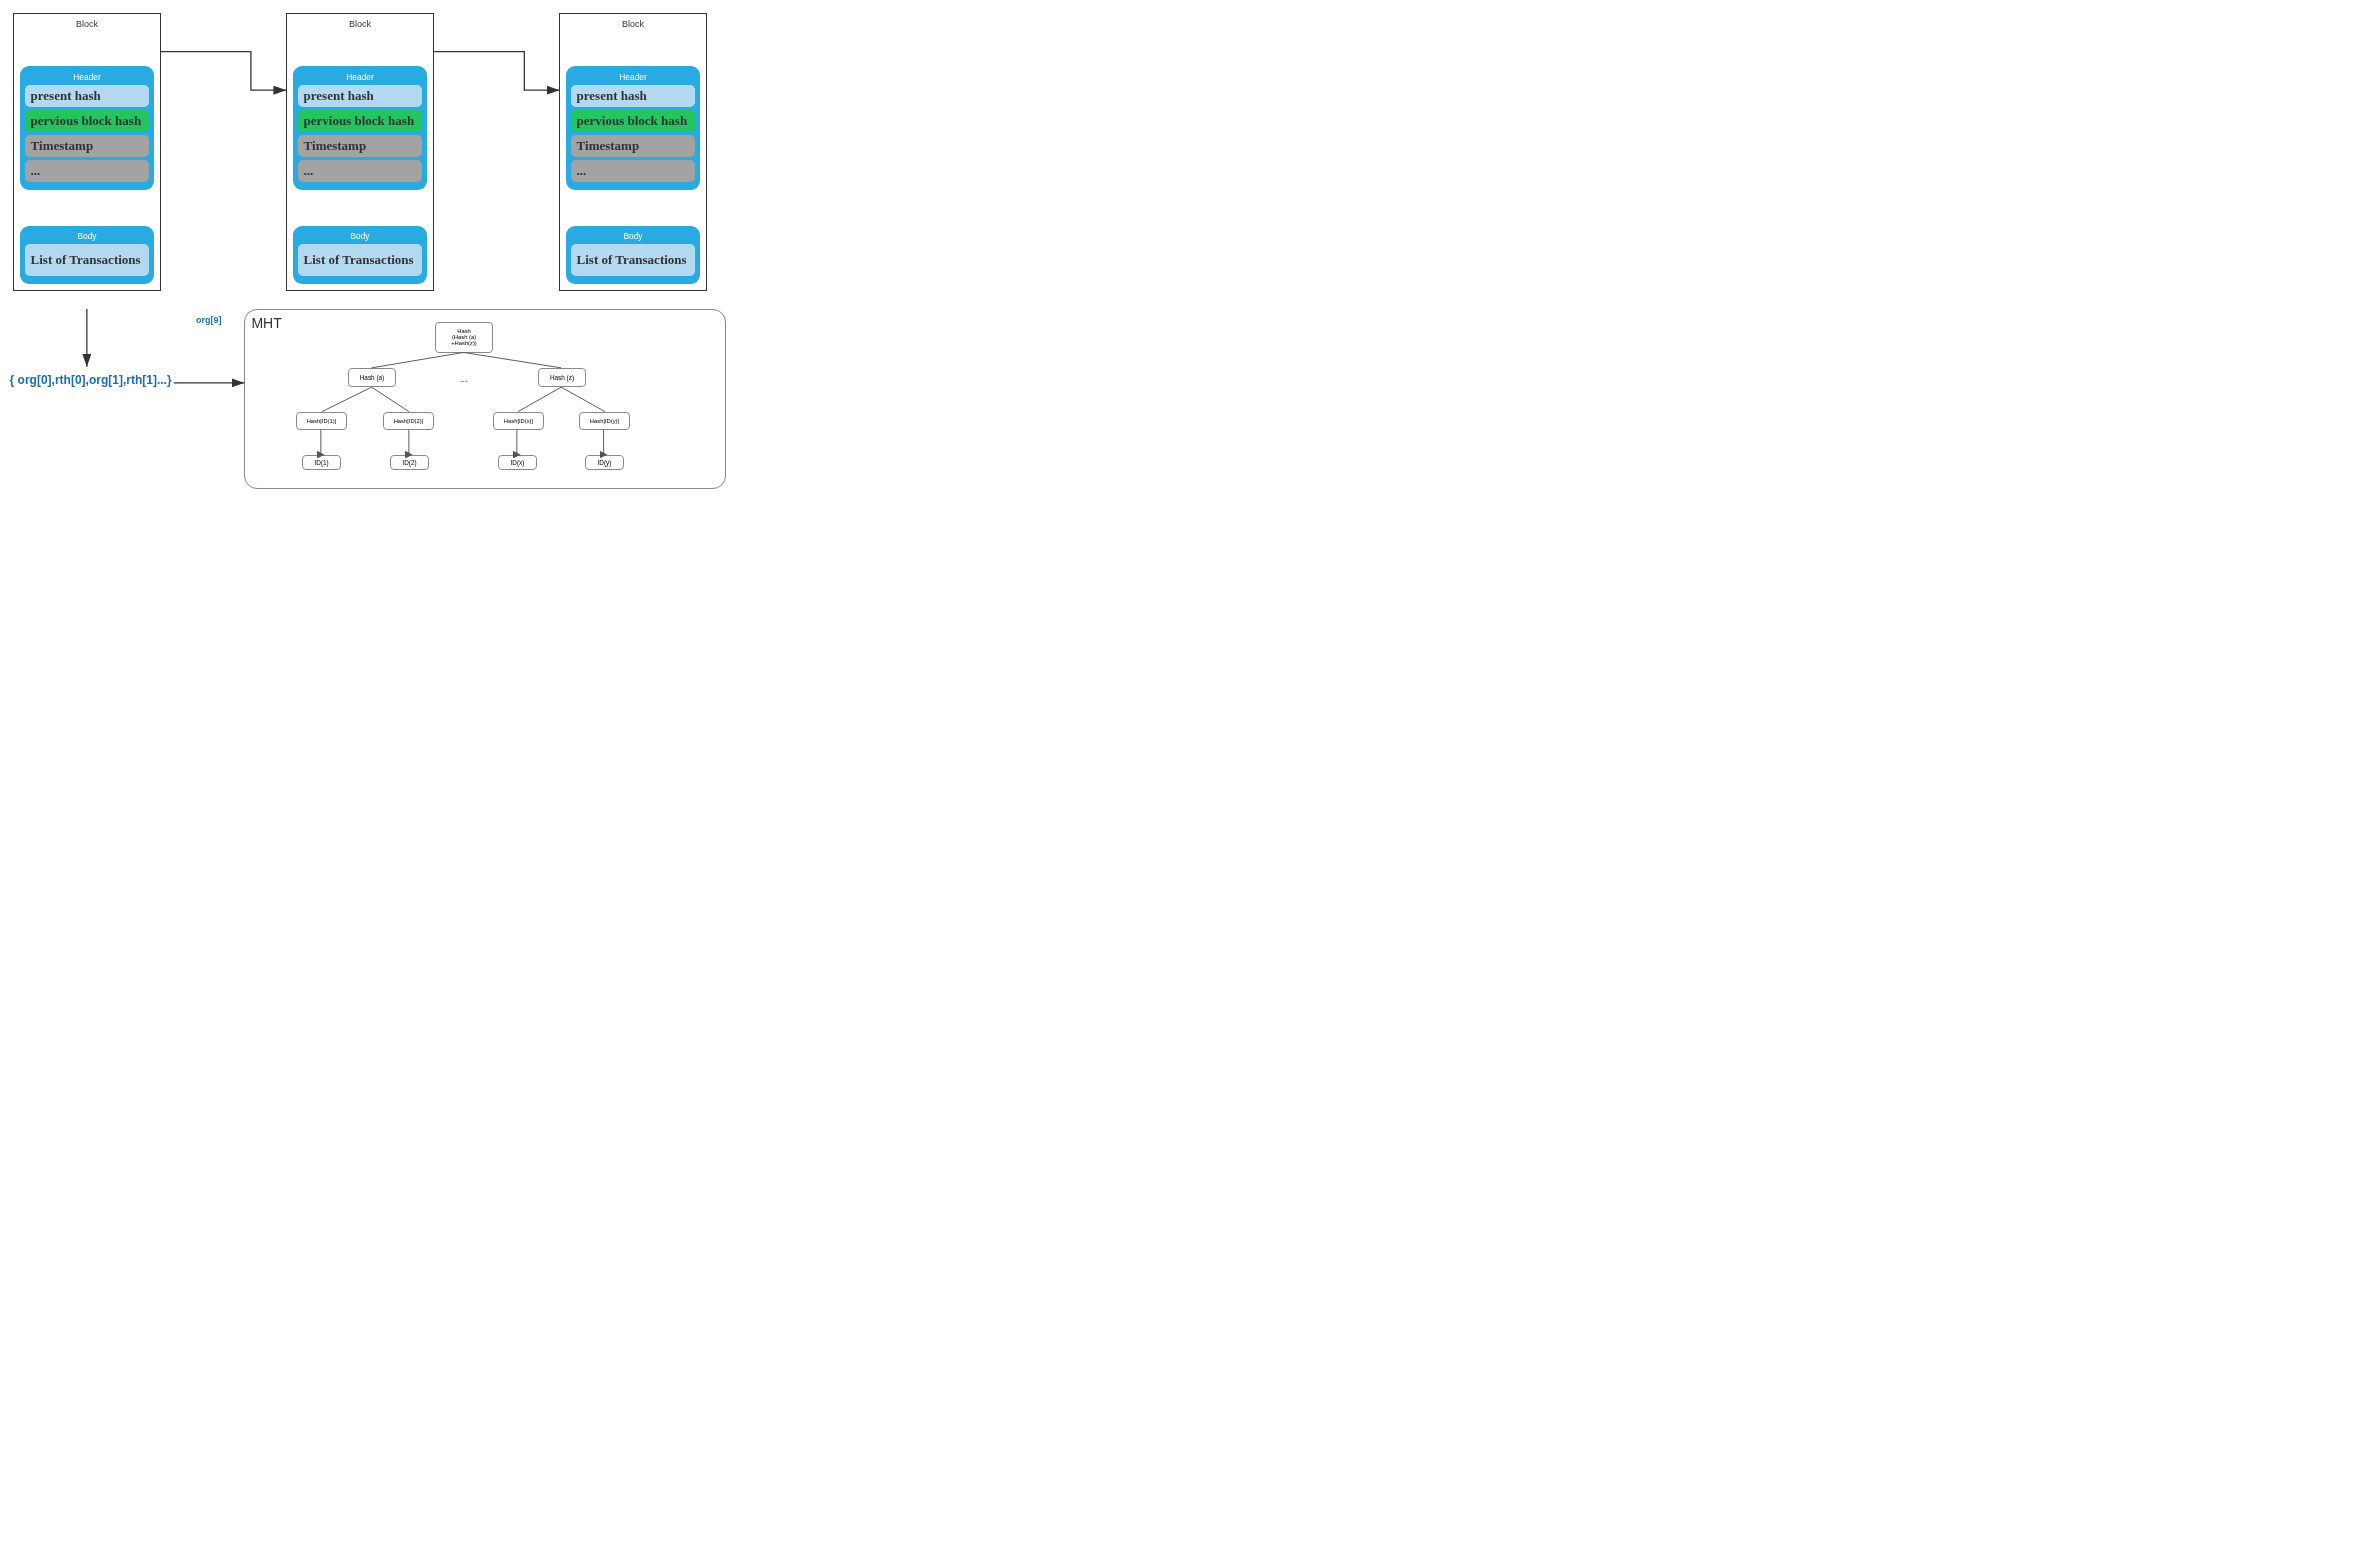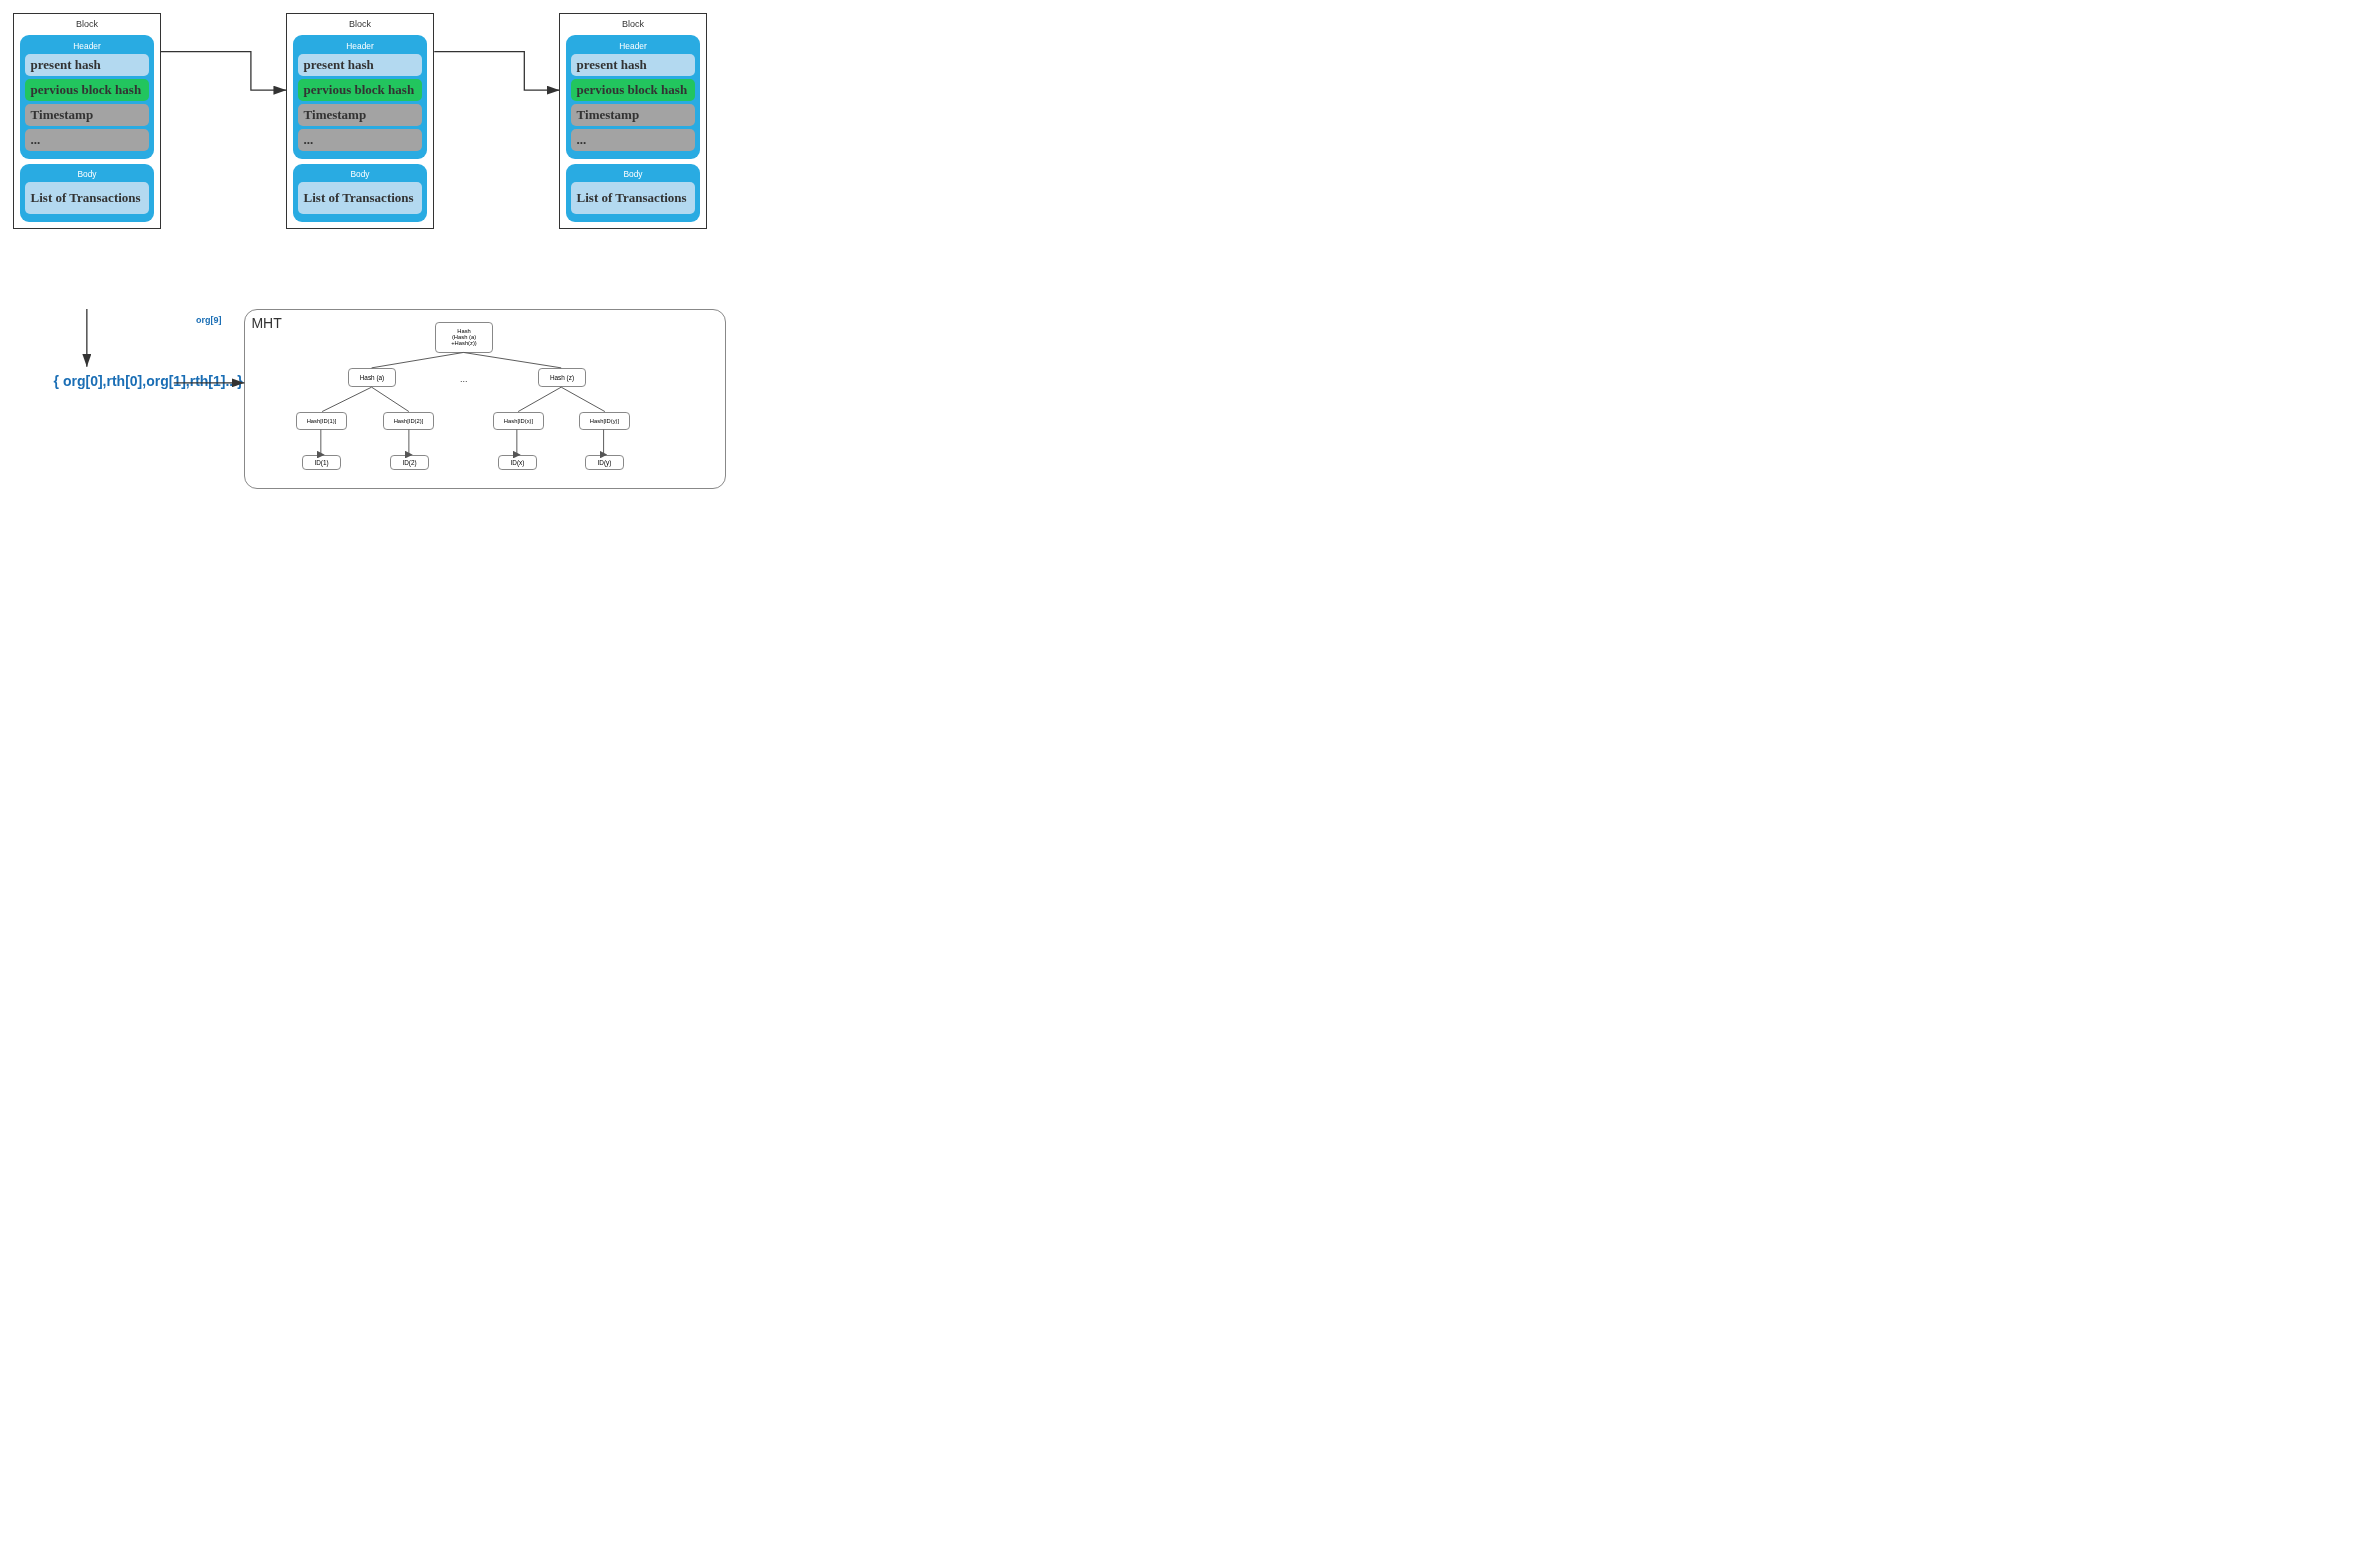--- a/index.html
+++ b/index.html
@@ -38,20 +38,21 @@
     }
 
     .blue-rounded-box {
       background: #29abe2;
       border-radius: 9px;
       padding: 5.1px 5.1px;
       display: flex;
       flex-direction: column;
       gap: 0;
       width: 100%;
+      margin-top: 31px;
     }
 
     .section-title {
       font-size: 8.4px;
       color: #fff;
       text-align: center;
       margin-bottom: 3.2px;
     }
 
     .inner-box {
@@ -105,23 +106,22 @@
       width: 772px;
       height: 502px;
       pointer-events: none;
     }
 
     .transaction-list-text {
       position: absolute;
       left: 9.6px;
       top: 373px;
       color: #1a6eb5;
-      font-size: 14px;
+      font-size: 12px;
       font-weight: bold;
-      margin-left: 44px;
     }
 
     
     .mht-container {
       position: absolute;
       left: 244px;
       top: 309px;
       width: 482px;
       height: 180px;
       border: 1.3px solid #888;

